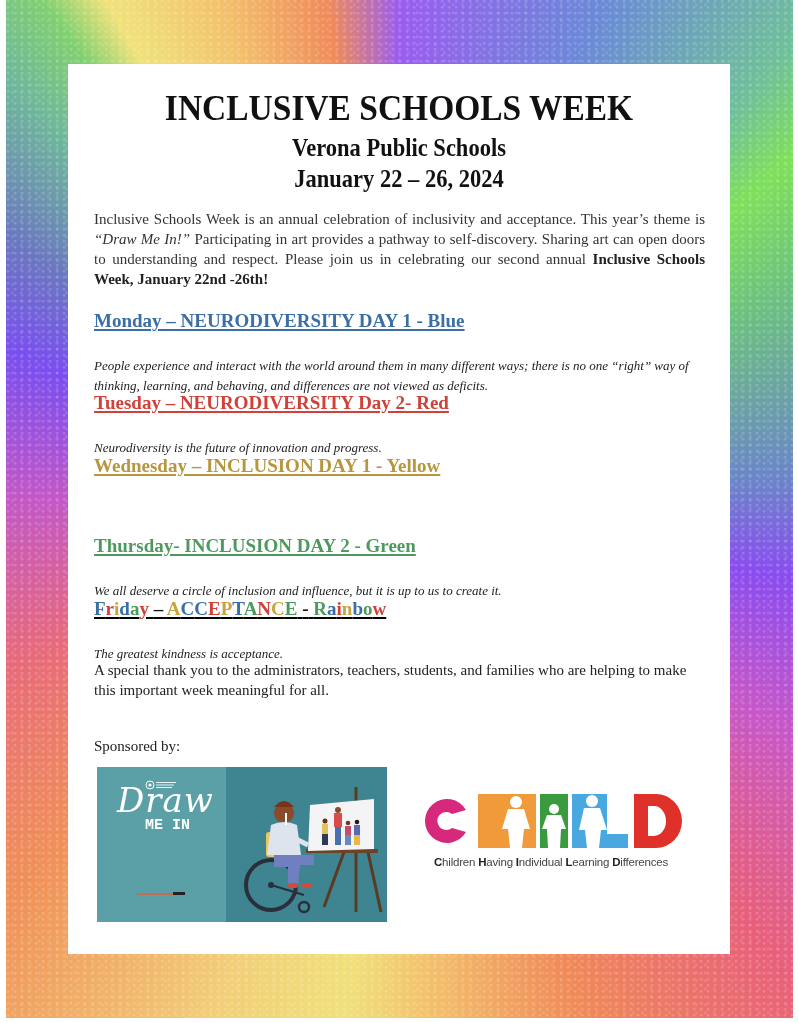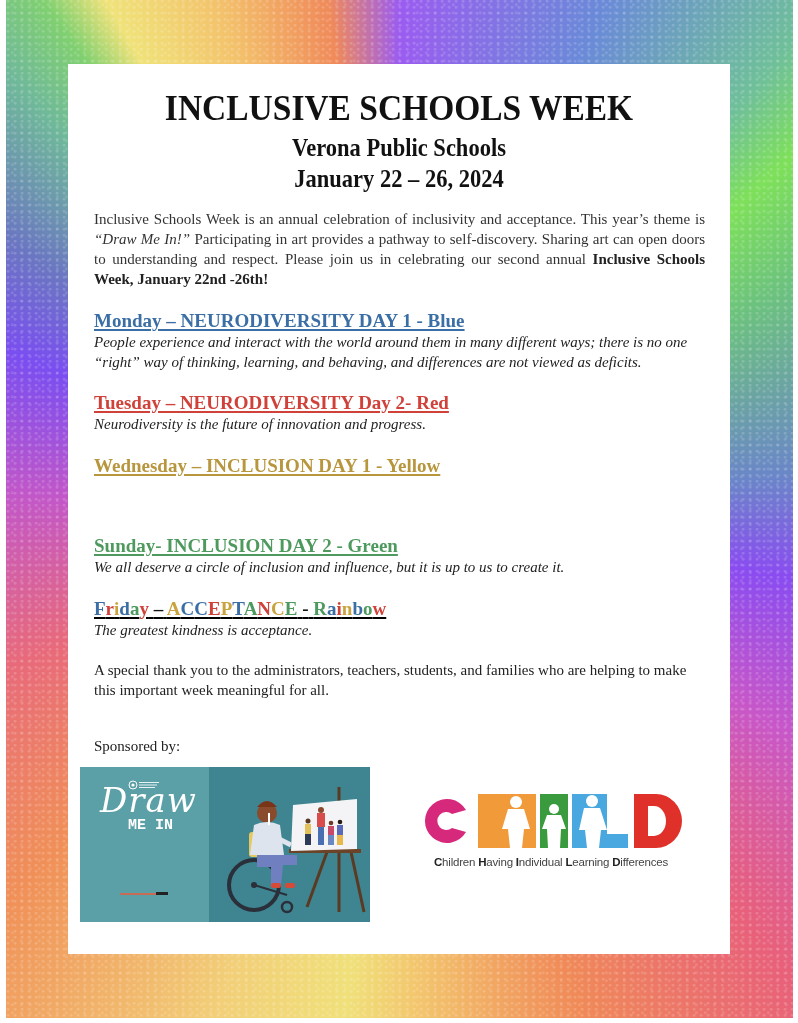--- a/index.html
+++ b/index.html
@@ -53,35 +53,35 @@
     }
     .intro b { color: #222; }
 
     .day { position: absolute; left: 26px; width: 612px; }
     .day-title {
       font-family: Liberation Serif, serif; font-weight: bold; font-size: 19px;
       line-height: 22px; text-decoration: underline; text-underline-offset: 2px;
       text-decoration-thickness: 2px; display: inline-block;
     }
     .day-desc {
-      font-family: "Liberation Serif", serif; font-style: italic; font-size: 15px;
-      line-height: 20px; color: #222;
+      font-family: "Liberation Serif", serif; font-style: italic; font-size: 13px;
+      line-height: 20px; color: #222; margin-top: 24px;
     }
 
     .thanks {
       position: absolute; left: 26px; top: 596px; width: 612px;
       font-size: 15px; line-height: 20px; color: #222;
     }
     .sponsored {
       position: absolute; left: 26px; top: 672px;
       font-size: 15px; line-height: 20px; color: #222;
     }
 
     .dmi {
-      position: absolute; left: 12px; top: 703px; width: 290px; height: 155px;
+      position: absolute; left: 29px; top: 703px; width: 290px; height: 155px;
       background: #3e8591; overflow: hidden;
     }
     .dmi-left {
       position: absolute; left: 0; top: 0; width: 129px; height: 155px; background: #5b9fa7;
     }
     .dmi-logo { position: absolute; left: 48px; top: 13px; width: 34px; height: 10px; }
     .dmi-draw {
       position: absolute; left: 20px; top: 14px; color: #fff;
       font-family: "DejaVu Serif", serif; font-style: italic; font-size: 34px; line-height: 38px;
       font-weight: normal; letter-spacing: 1px;
@@ -131,21 +131,21 @@
   <div class="day" style="top:328px">
     <div class="day-title" style="color: rgb(208, 65, 58);">Tuesday – NEURODIVERSITY Day 2- Red</div>
     <div class="day-desc">Neurodiversity is the future of innovation and progress.</div>
   </div>
 
   <div class="day" style="top:391px">
     <div class="day-title" style="color: rgb(184, 150, 62);">Wednesday – INCLUSION DAY 1 - Yellow</div>
   </div>
 
   <div class="day" style="top:471px">
-    <div class="day-title" style="color: rgb(78, 154, 94);">Sunday- INCLUSION DAY 2 - Green</div>
+    <div class="day-title" style="color: rgb(78, 154, 94);">Thursday- INCLUSION DAY 2 - Green</div>
     <div class="day-desc">We all deserve a circle of inclusion and influence, but it is up to us to create it.</div>
   </div>
 
   <div class="day" style="top:534px">
     <div class="day-title" id="friday-title"><span style="color: rgb(58, 110, 165);">F</span><span style="color: rgb(208, 65, 58);">r</span><span style="color: rgb(201, 164, 62);">i</span><span style="color: rgb(58, 110, 165);">d</span><span style="color: rgb(78, 154, 94);">a</span><span style="color: rgb(208, 65, 58);">y</span><span style="color: rgb(17, 17, 17); white-space: pre;"> </span><span style="color: rgb(17, 17, 17);">–</span><span style="color: rgb(17, 17, 17); white-space: pre;"> </span><span style="color: rgb(201, 164, 62);">A</span><span style="color: rgb(58, 110, 165);">C</span><span style="color: rgb(58, 110, 165);">C</span><span style="color: rgb(208, 65, 58);">E</span><span style="color: rgb(201, 164, 62);">P</span><span style="color: rgb(58, 110, 165);">T</span><span style="color: rgb(78, 154, 94);">A</span><span style="color: rgb(208, 65, 58);">N</span><span style="color: rgb(201, 164, 62);">C</span><span style="color: rgb(78, 154, 94);">E</span><span style="color: rgb(17, 17, 17); white-space: pre;"> </span><span style="color: rgb(17, 17, 17);">-</span><span style="color: rgb(17, 17, 17); white-space: pre;"> </span><span style="color: rgb(78, 154, 94);">R</span><span style="color: rgb(58, 110, 165);">a</span><span style="color: rgb(208, 65, 58);">i</span><span style="color: rgb(201, 164, 62);">n</span><span style="color: rgb(58, 110, 165);">b</span><span style="color: rgb(78, 154, 94);">o</span><span style="color: rgb(208, 65, 58);">w</span></div>
     <div class="day-desc">The greatest kindness is acceptance.</div>
   </div>
 
   <p class="thanks">A special thank you to the administrators, teachers, students, and families who are helping to make this important week meaningful for all.</p>
   <p class="sponsored">Sponsored by:</p>

